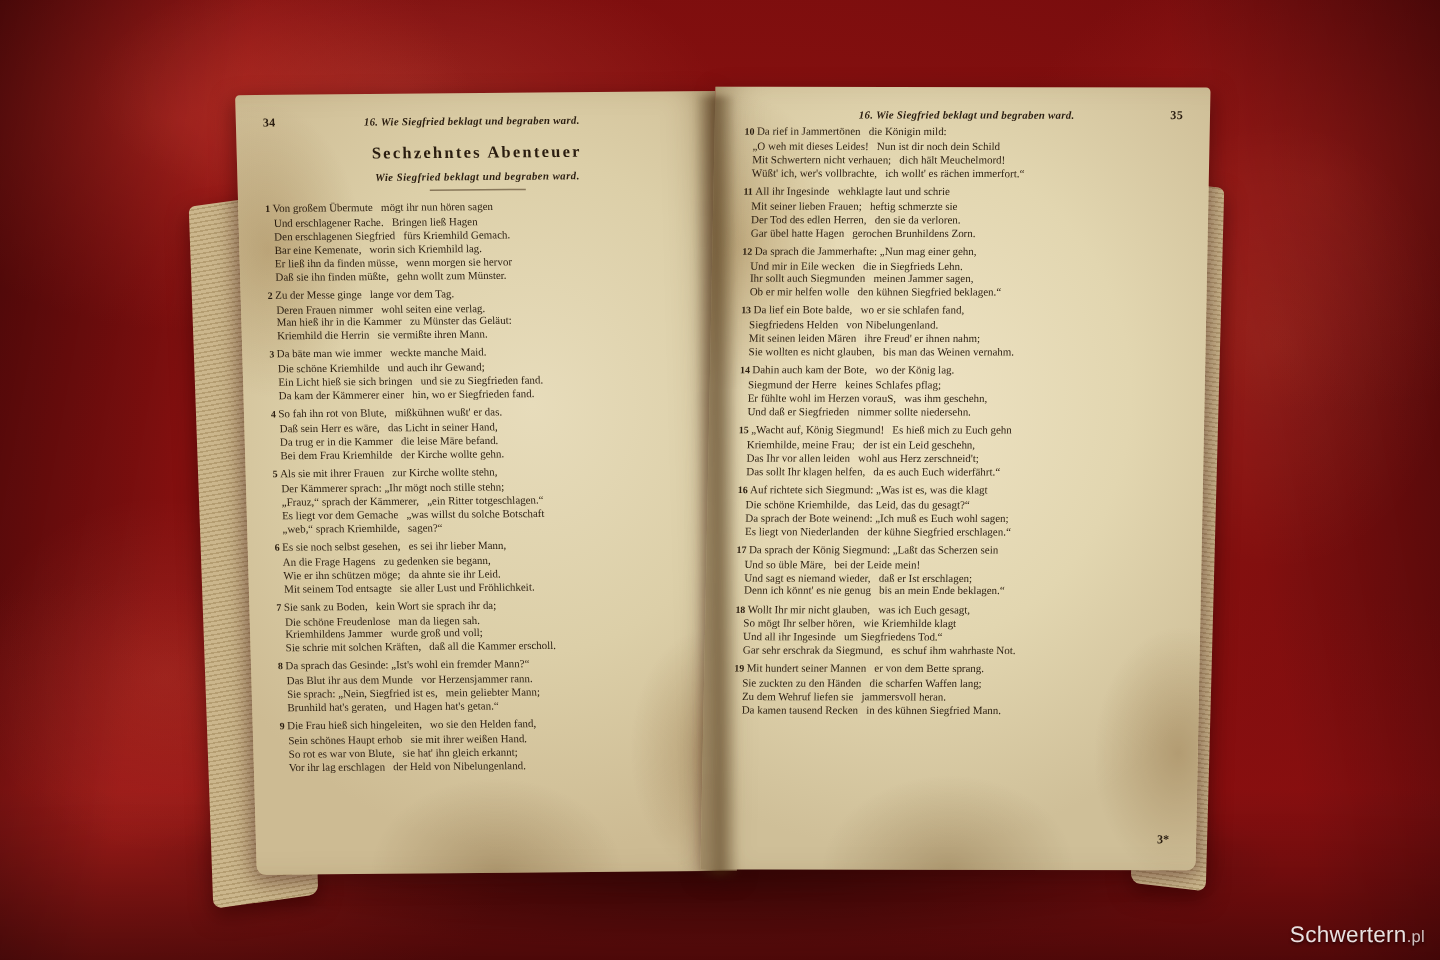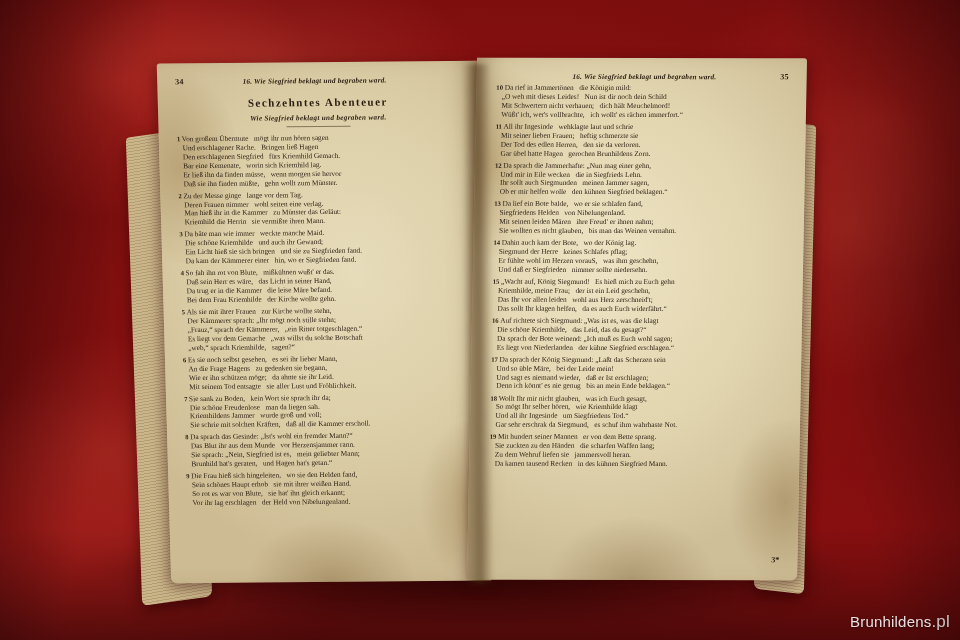--- a/index.html
+++ b/index.html
@@ -129,21 +129,21 @@
   }
 
   
   #watermark{
     position:absolute;right:10px;bottom:8px;
     color:rgba(255,255,255,.88);
     font-family:"Liberation Sans",sans-serif;
     font-size:15px;letter-spacing:.2px;
     text-shadow:0 1px 2px rgba(0,0,0,.5);
   }
-  #watermark .pl{color:rgba(255,255,255,.75);font-size:17px;}
+  #watermark .pl{color:rgba(255,255,255,.75);font-size:11px;}
 </style>
 </head>
 <body>
 
 <div id="scene">
 
   <div class="fold" style="left:-40px;top:0;width:240px;height:640px;background:linear-gradient(100deg,rgba(20,0,0,.55),rgba(20,0,0,0) 60%);"></div>
   <div class="fold" style="right:-40px;top:0;width:260px;height:640px;background:linear-gradient(260deg,rgba(20,0,0,.5),rgba(20,0,0,0) 60%);"></div>
   <div class="fold" style="left:0;bottom:-30px;width:960px;height:180px;background:linear-gradient(0deg,rgba(25,0,0,.55),rgba(25,0,0,0) 80%);"></div>
   <div class="sheen" style="left:60px;top:-30px;width:420px;height:180px;background:radial-gradient(ellipse at center,rgba(255,120,90,.18),rgba(0,0,0,0) 70%);"></div>
@@ -301,15 +301,15 @@
           </div>
         <div class="sig">3*</div>
       </div>
       <div class="aging"></div>
     </div>
 
     <div class="gutter"></div>
   </div>
 
   <div id="watermark">
-    <span>Brunhildens</span><span class="pl">.pl</span>
+    <span>Schwertern</span><span class="pl">.pl</span>
   </div>
 </div>
 
 </body></html>

